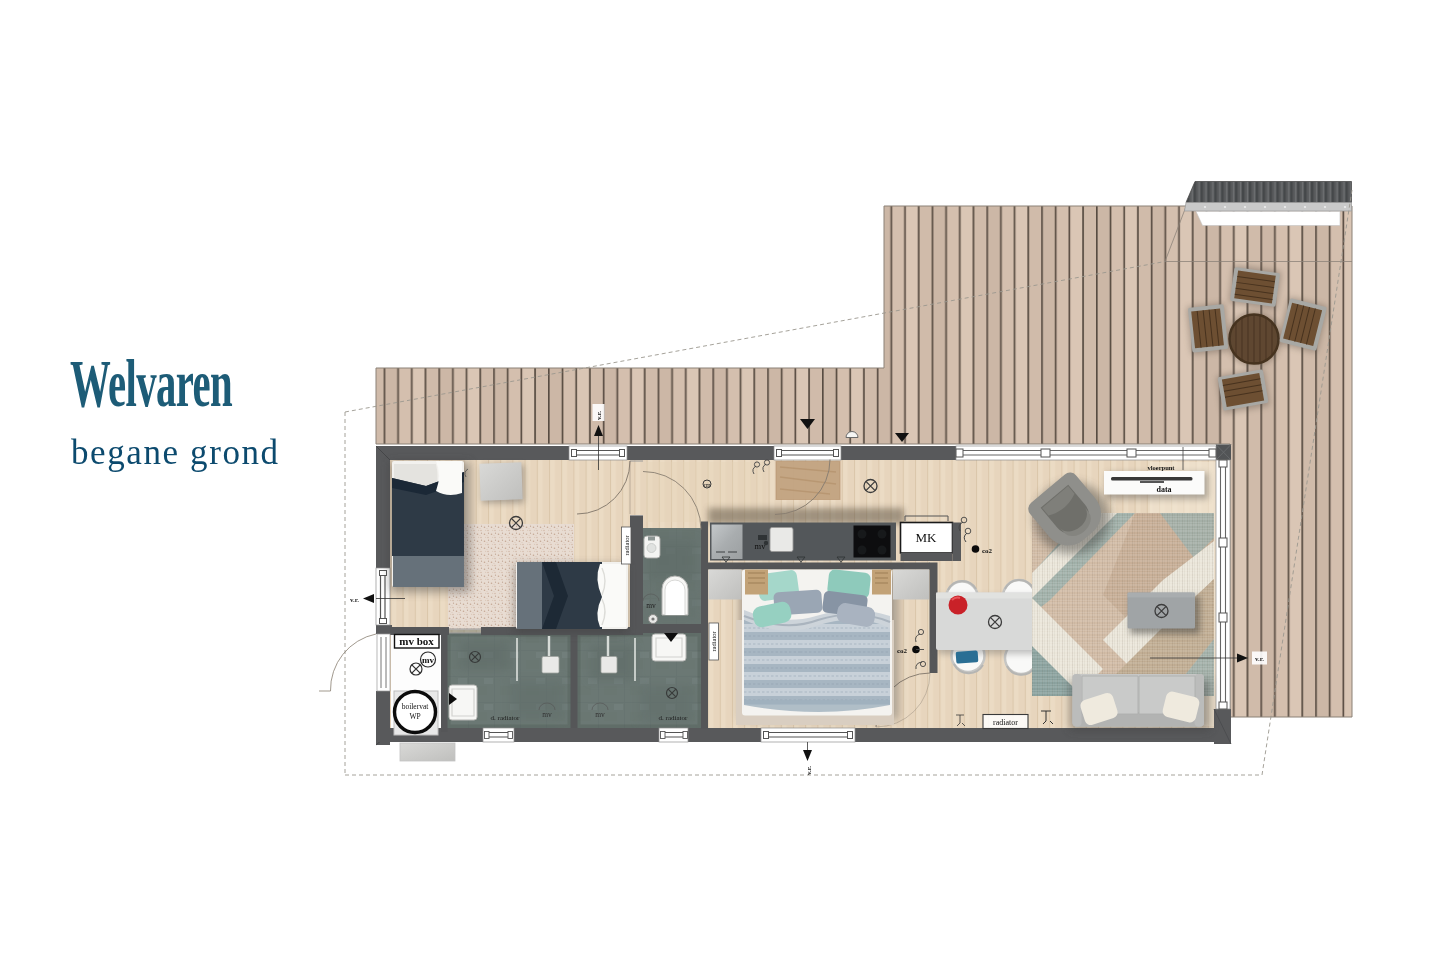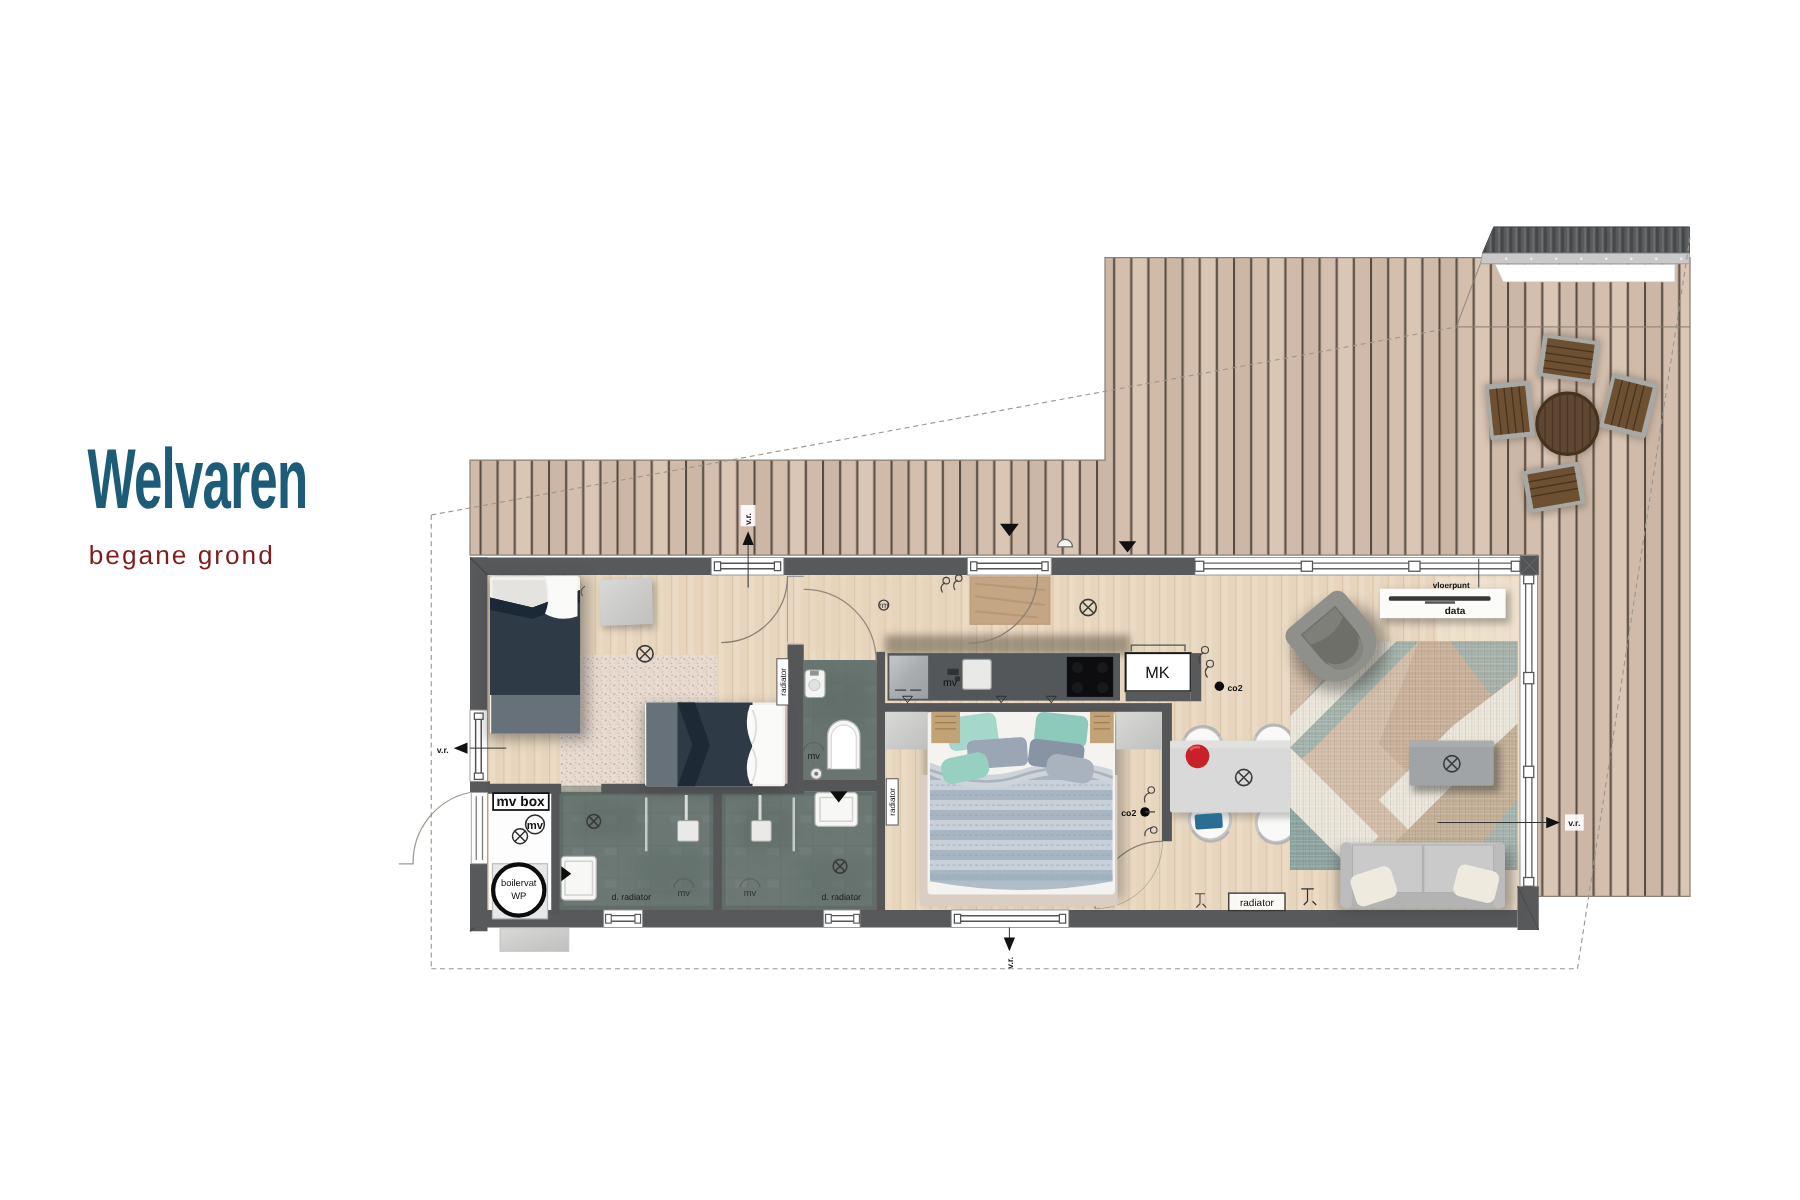--- a/index.html
+++ b/index.html
@@ -1,18 +1,18 @@
 <!DOCTYPE html>
 <html><head>
 <meta charset="utf-8">
 <style>
 html,body{margin:0;padding:0;background:#fff;}
-.page{position:relative;width:1440px;height:960px;overflow:hidden;background:#fff;font-family:Liberation Sans, sans-serif;}
+.page{position:relative;width:1440px;height:960px;overflow:hidden;background:#fff;font-family:Liberation Serif, serif;}
 .title{position:absolute;left:70px;top:344px;color:#1d5c77;font-weight:bold;font-size:68px;transform:scaleX(.60);transform-origin:0 0;white-space:nowrap;letter-spacing:-1px;}
-.sub{position:absolute;left:71px;top:433px;color:#7f1d1d;font-size:21px;letter-spacing:1.6px;white-space:nowrap;}
+.sub{position:absolute;left:71px;top:433px;color:#0c4a6e;font-size:35px;letter-spacing:1.6px;white-space:nowrap;}
 </style>
 </head>
 <body>
 <div class="page">
 
 <div class="title">Welvaren</div>
 
 <div class="sub">begane grond</div>
 <svg width="1440" height="960" viewBox="0 0 1440 960" style="position:absolute;left:0;top:0">
 <defs>

